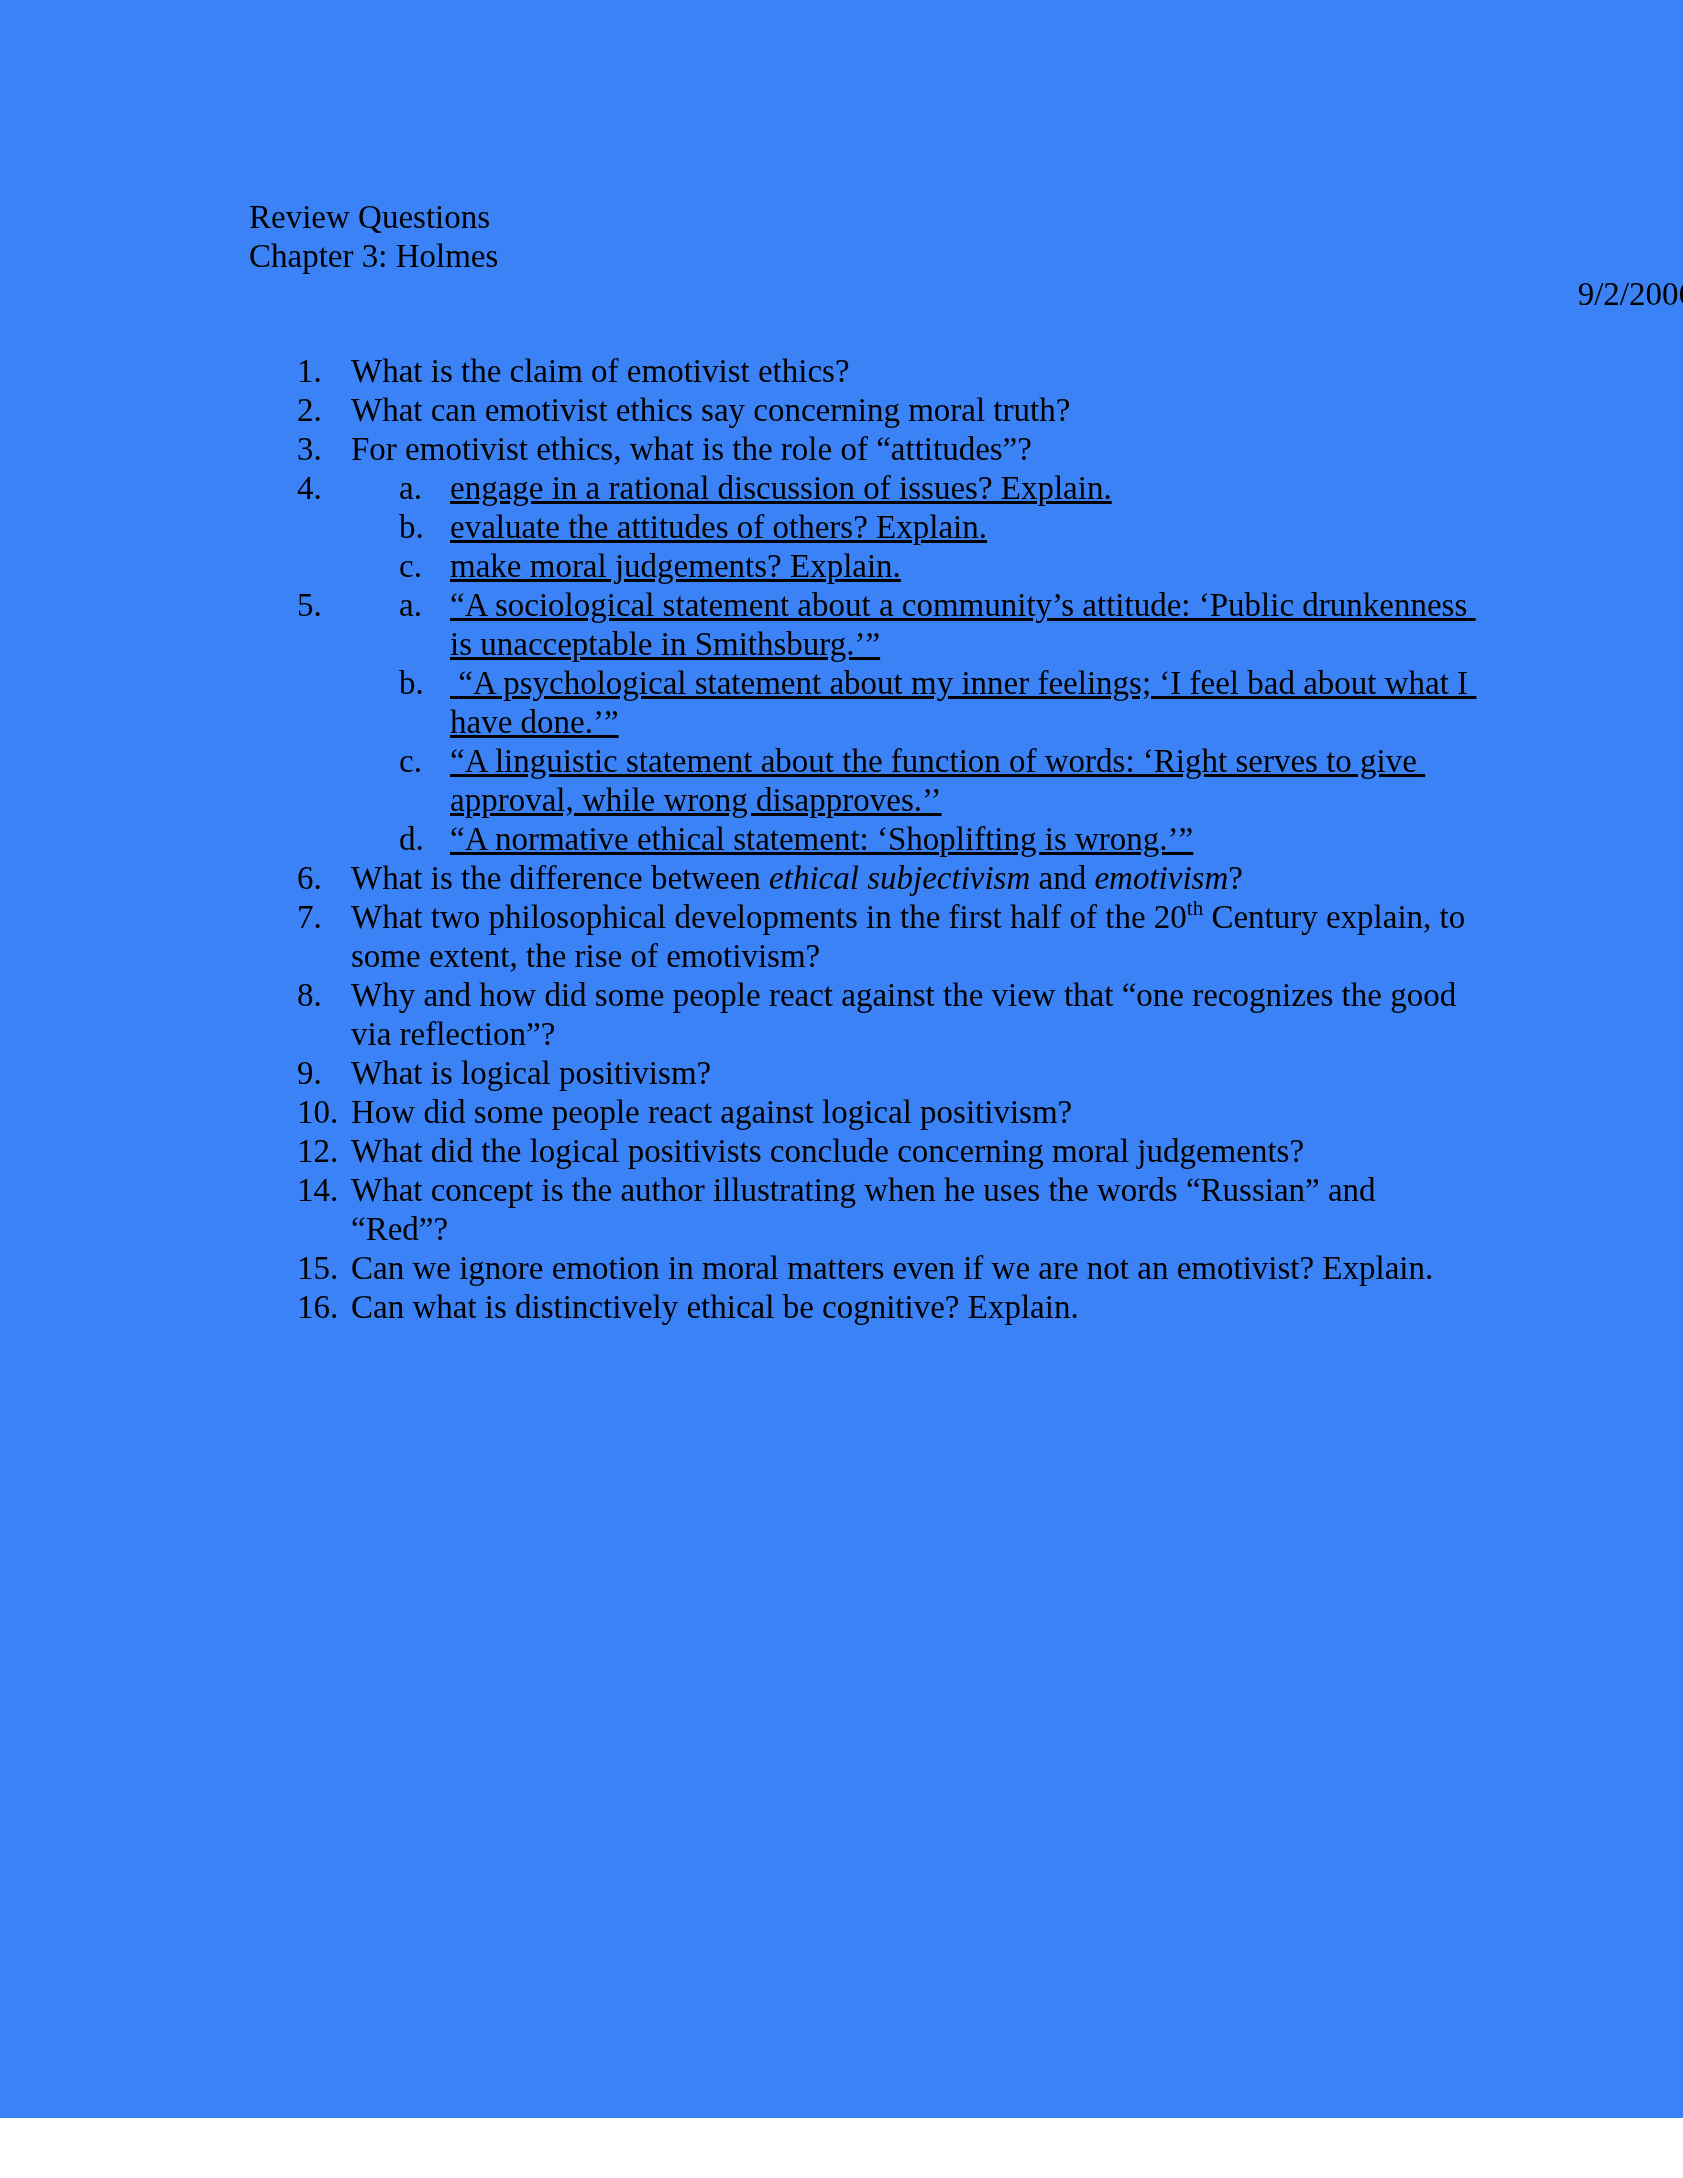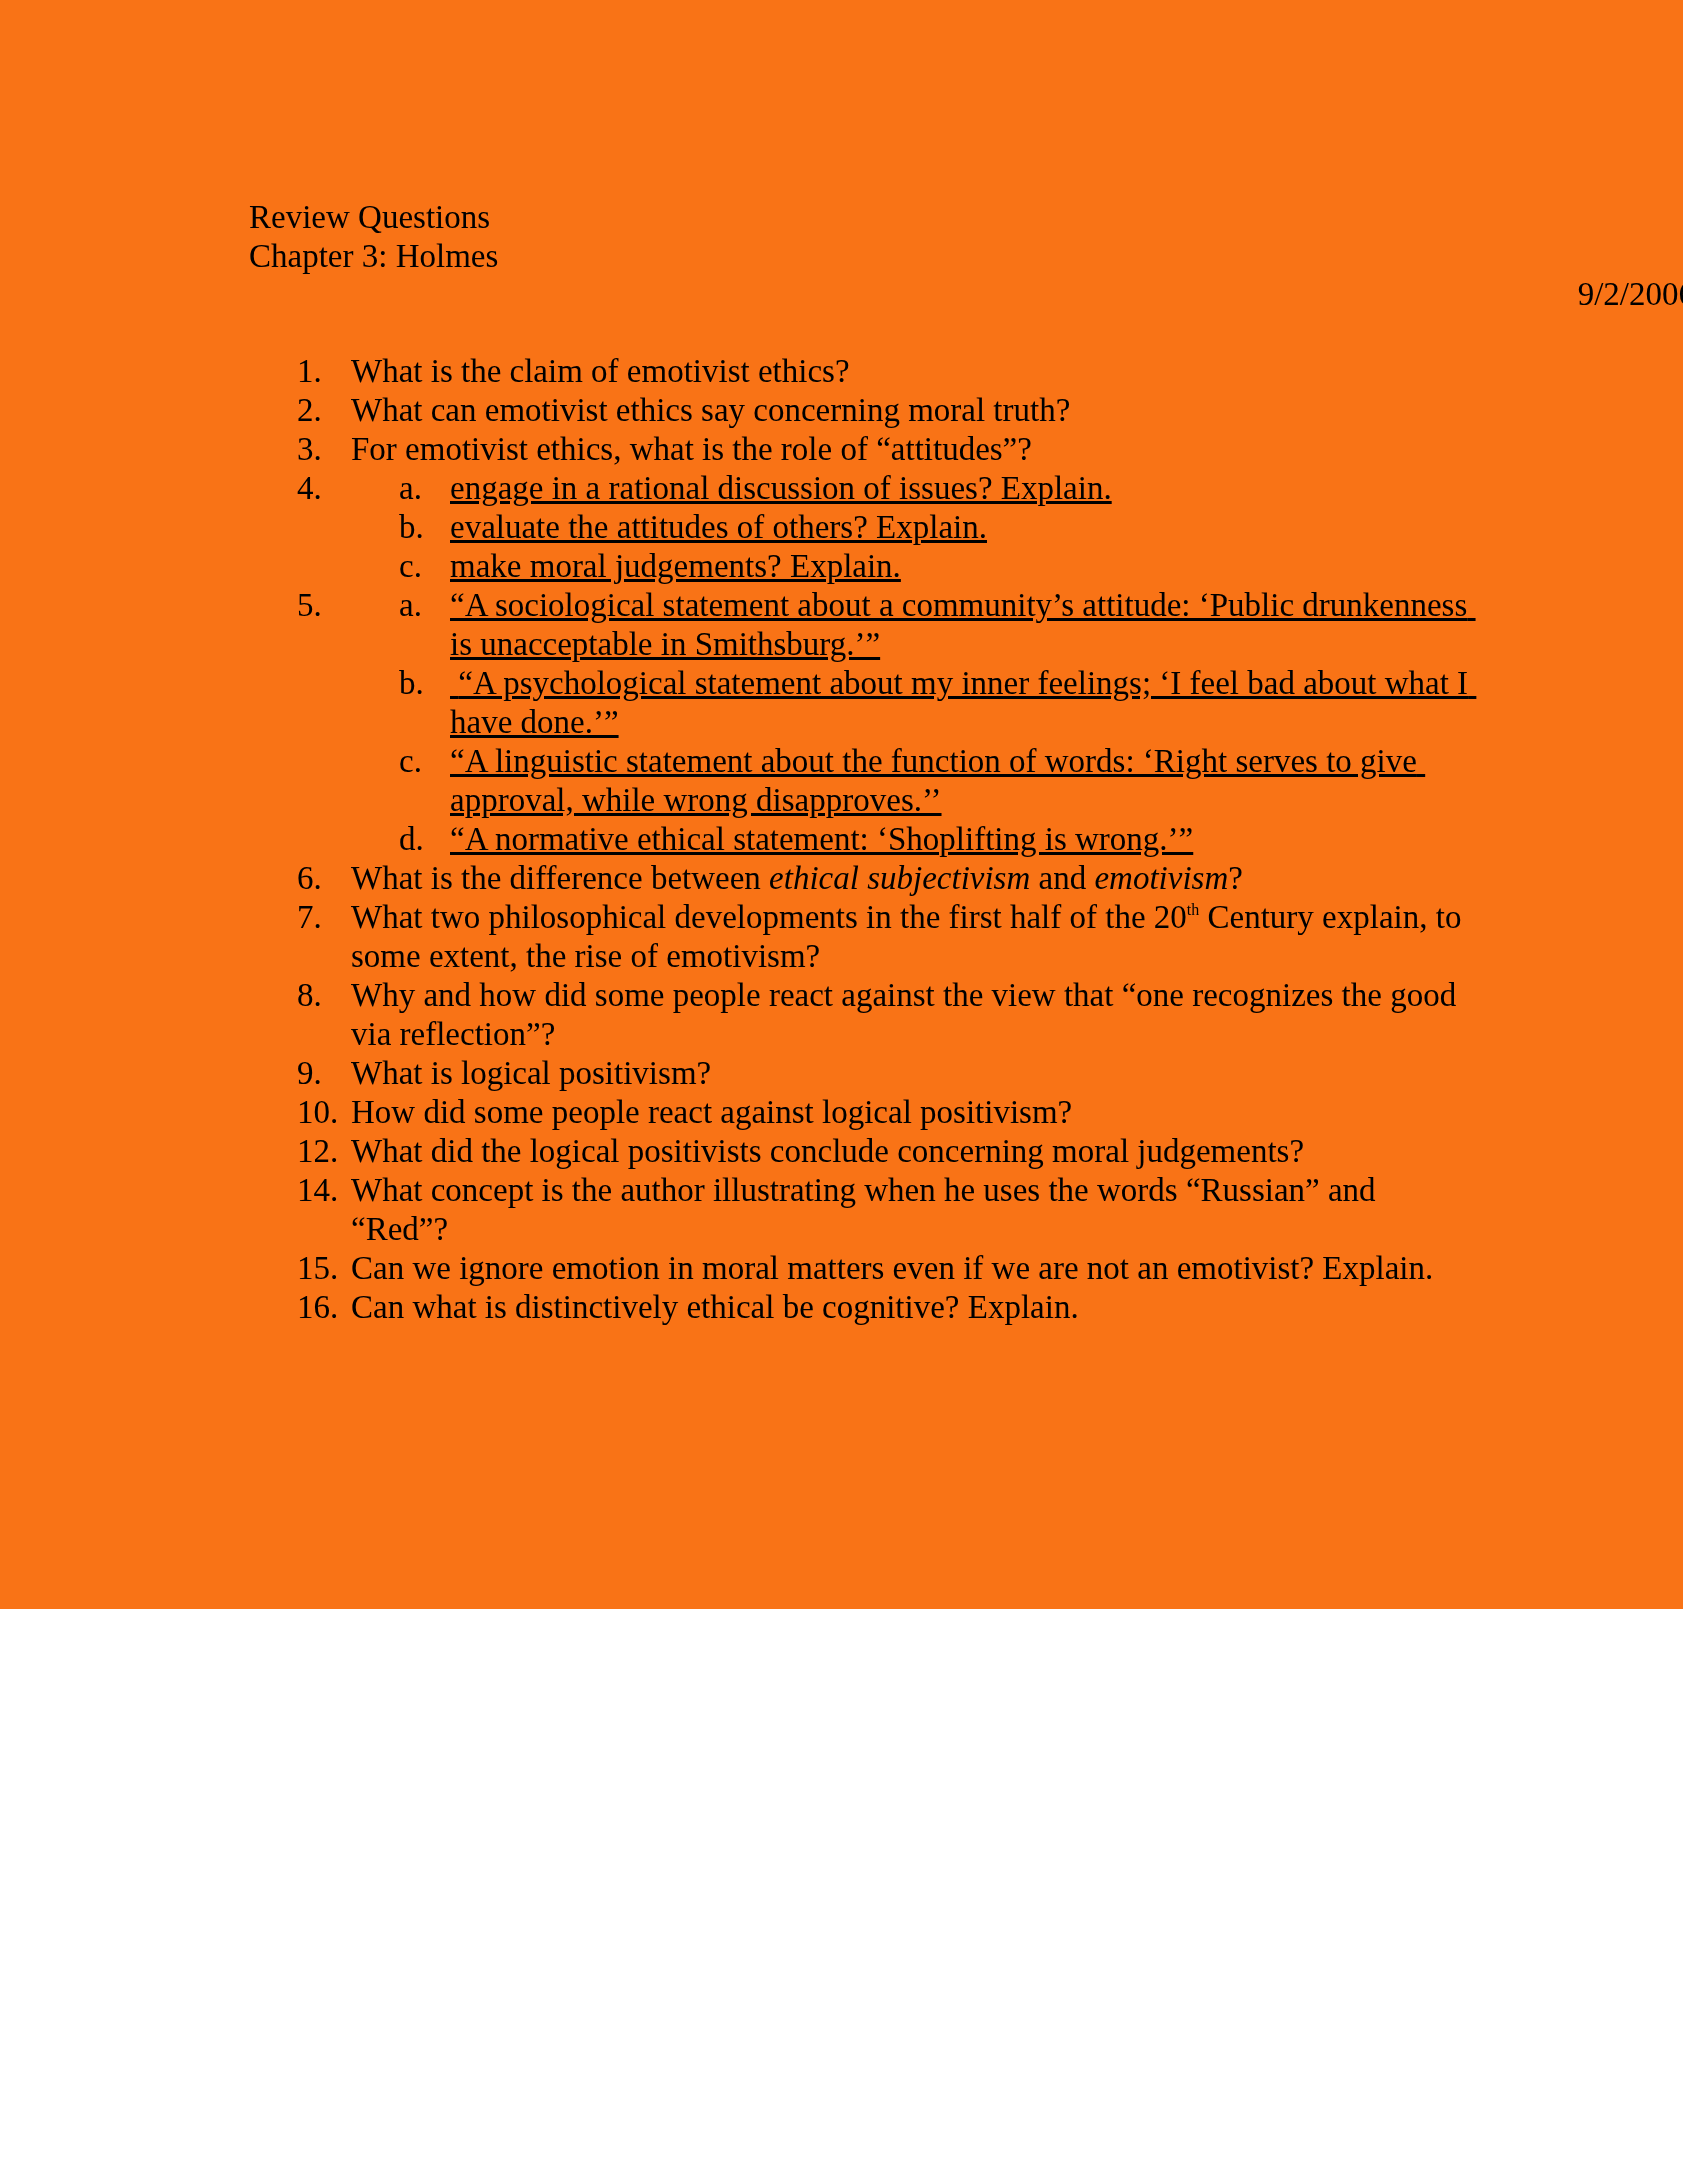--- a/index.html
+++ b/index.html
@@ -1,38 +1,38 @@
 <!DOCTYPE html>
 <html><head>
 <meta charset="utf-8">
 <style>
   html, body { margin: 0; padding: 0; background: #ffffff; }
   .page {
     position: relative;
     width: 1683px;
-    height: 1609px;
-    background: #f97316;
+    height: 2118px;
+    background: #3b82f6;
     color: #000000;
     font-family: "Liberation Serif", "DejaVu Serif", serif;
     font-size: 33px;
     line-height: 39px;
     overflow: hidden;
   }
   .header { position: absolute; left: 249px; top: 198px; }
   .date-line { position: absolute; left: 12px; top: 275px; width: 1683px; text-align: right; }
   .q-list { position: absolute; left: 297px; top: 352px; width: 1183px; }
   .q-row { display: flex; align-items: flex-start; }
   .q-num { flex: 0 0 54px; }
   .q-flex { flex: 1; min-width: 0; }
   .q-text { white-space: pre-wrap; }
   .sub-row { display: flex; align-items: flex-start; margin-left: 48px; }
   .sub-num { flex: 0 0 51px; }
   .sub-text { flex: 1; min-width: 0; white-space: pre-wrap; text-decoration: underline; }
   em { font-style: italic; }
-  .sup { font-size: 16px; line-height: 0; position: relative; top: -13px; }
+  .sup { font-size: 21px; line-height: 0; position: relative; top: -13px; }
 </style>
 </head>
 <body>
 
 <div class="page">
 
   <div class="header">
     <div>Review Questions</div>
     <div>Chapter 3: Holmes</div>
   </div>

